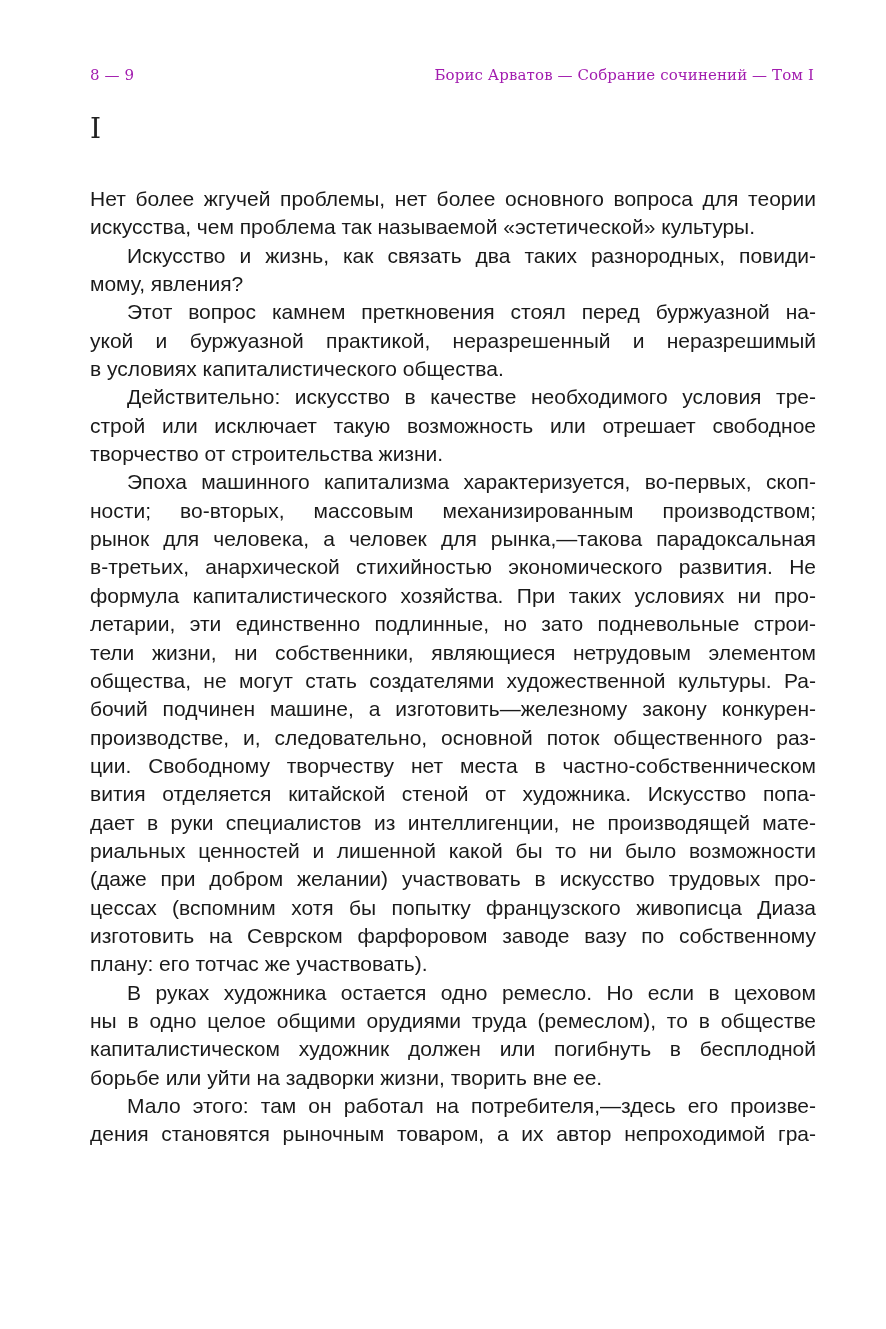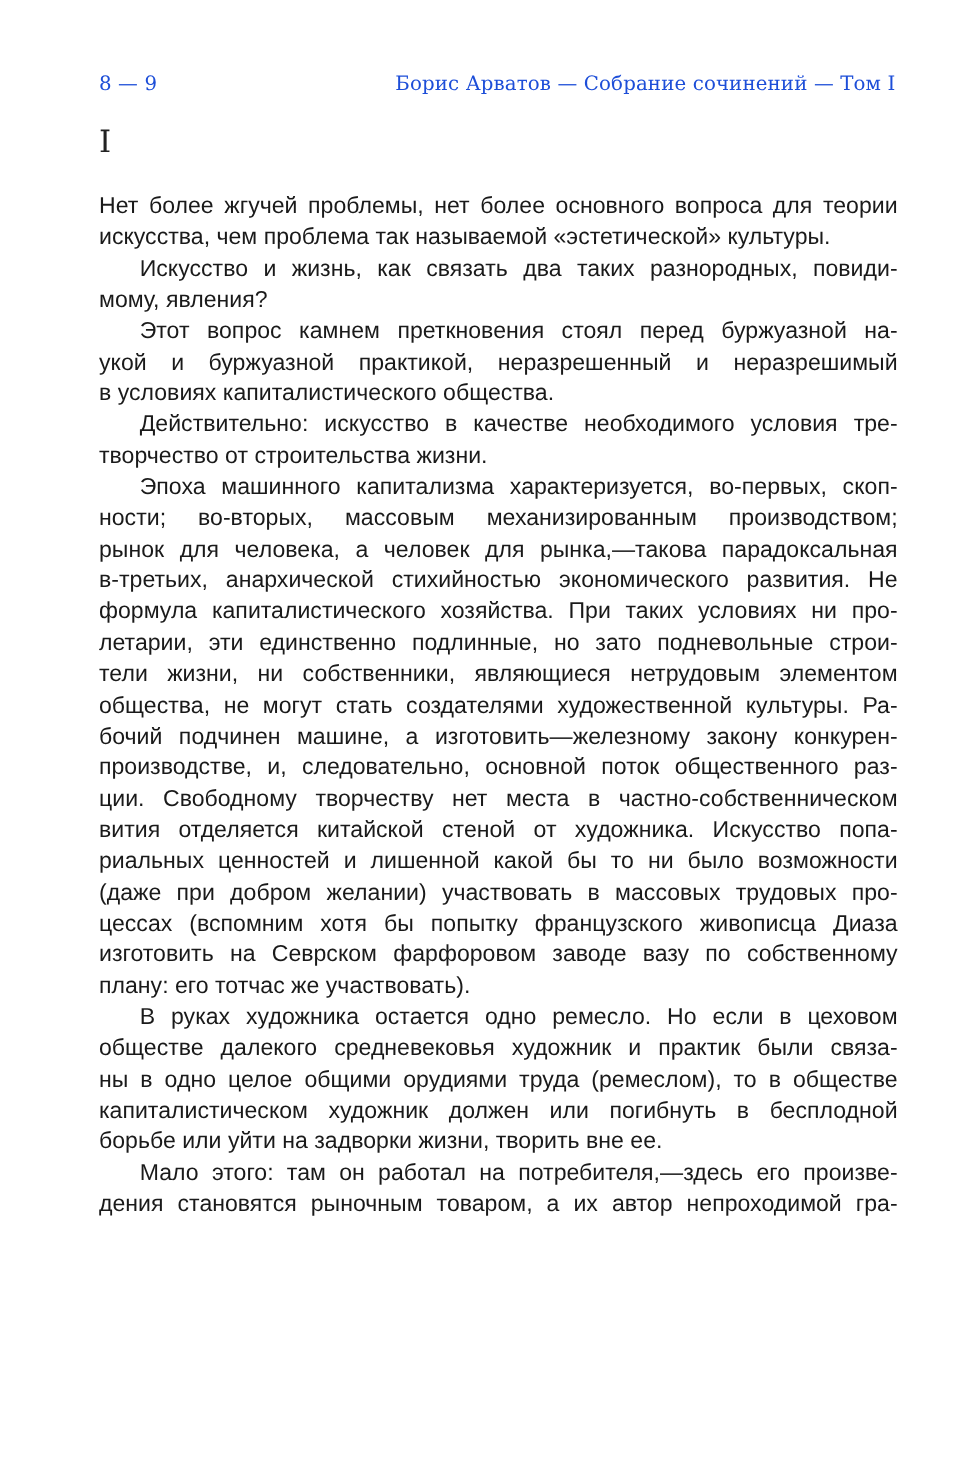--- a/index.html
+++ b/index.html
@@ -1,27 +1,27 @@
 <!DOCTYPE html>
 <html><head>
 <meta charset="utf-8">
 <style>
   html, body { margin: 0; padding: 0; background: #ffffff; }
   body { width: 886px; height: 1329px; position: relative; overflow: hidden; color: #1a1a1a; }
   .running-head {
     position: absolute; top: 66px; left: 90px; right: 72px;
-    font-family: "DejaVu Serif", serif; font-size: 18px; color: #1d4ed8;
+    font-family: "DejaVu Serif", serif; font-size: 15px; color: #a21caf;
     display: flex; justify-content: space-between; letter-spacing: 0.1px;
   }
   .section-num {
     position: absolute; top: 112px; left: 90px;
     font-family: "DejaVu Serif", serif; font-size: 28px; color: #222; font-weight: normal;
   }
   .body-text {
-    position: absolute; top: 174px; left: 90px; width: 726px;
+    position: absolute; top: 185px; left: 90px; width: 726px;
     font-family: "Liberation Sans", sans-serif; font-size: 21px; line-height: 28.35px;
     color: #1a1a1a;
   }
   .line { display: block; white-space: nowrap; text-align: justify; text-align-last: justify; height: 28.35px; overflow: visible; }
   .line.last { text-align-last: left; }
   .line.indent { padding-left: 37px; }
 </style>
 </head>
 <body>
 
@@ -34,38 +34,39 @@
 
 <div class="body-text" id="body-text">
     <span class="line">Нет более жгучей проблемы, нет более основного вопроса для теории</span>
     <span class="line last">искусства, чем проблема так называемой «эстетической» культуры.</span>
     <span class="line indent">Искусство и жизнь, как связать два таких разнородных, повиди-</span>
     <span class="line last">мому, явления?</span>
     <span class="line indent">Этот вопрос камнем преткновения стоял перед буржуазной на-</span>
     <span class="line">укой и буржуазной практикой, неразрешенный и неразрешимый</span>
     <span class="line last">в условиях капиталистического общества.</span>
     <span class="line indent">Действительно: искусство в качестве необходимого условия тре-</span>
+    <span class="line">строй или исключает такую возможность или отрешает свободное</span>
     <span class="line last">творчество от строительства жизни.</span>
     <span class="line indent">Эпоха машинного капитализма характеризуется, во-первых, скоп-</span>
     <span class="line">ности; во-вторых, массовым механизированным производством;</span>
     <span class="line">рынок для человека, а человек для рынка,—такова парадоксальная</span>
     <span class="line">в-третьих, анархической стихийностью экономического развития. Не</span>
     <span class="line">формула капиталистического хозяйства. При таких условиях ни про-</span>
     <span class="line">летарии, эти единственно подлинные, но зато подневольные строи-</span>
     <span class="line">тели жизни, ни собственники, являющиеся нетрудовым элементом</span>
     <span class="line">общества, не могут стать создателями художественной культуры. Ра-</span>
     <span class="line">бочий подчинен машине, а изготовить—железному закону конкурен-</span>
     <span class="line">производстве, и, следовательно, основной поток общественного раз-</span>
     <span class="line">ции. Свободному творчеству нет места в частно-собственническом</span>
     <span class="line">вития отделяется китайской стеной от художника. Искусство попа-</span>
+    <span class="line">дает в руки специалистов из интеллигенции, не производящей мате-</span>
     <span class="line">риальных ценностей и лишенной какой бы то ни было возможности</span>
-    <span class="line">(даже при добром желании) участвовать в массовых трудовых про-</span>
+    <span class="line">(даже при добром желании) участвовать в искусство трудовых про-</span>
     <span class="line">цессах (вспомним хотя бы попытку французского живописца Диаза</span>
     <span class="line">изготовить на Севрском фарфоровом заводе вазу по собственному</span>
     <span class="line last">плану: его тотчас же участвовать).</span>
     <span class="line indent">В руках художника остается одно ремесло. Но если в цеховом</span>
-    <span class="line">обществе далекого средневековья художник и практик были связа-</span>
     <span class="line">ны в одно целое общими орудиями труда (ремеслом), то в обществе</span>
     <span class="line">капиталистическом художник должен или погибнуть в бесплодной</span>
     <span class="line last">борьбе или уйти на задворки жизни, творить вне ее.</span>
     <span class="line indent">Мало этого: там он работал на потребителя,—здесь его произве-</span>
     <span class="line">дения становятся рыночным товаром, а их автор непроходимой гра-</span>
   </div>
 
 </body></html>

